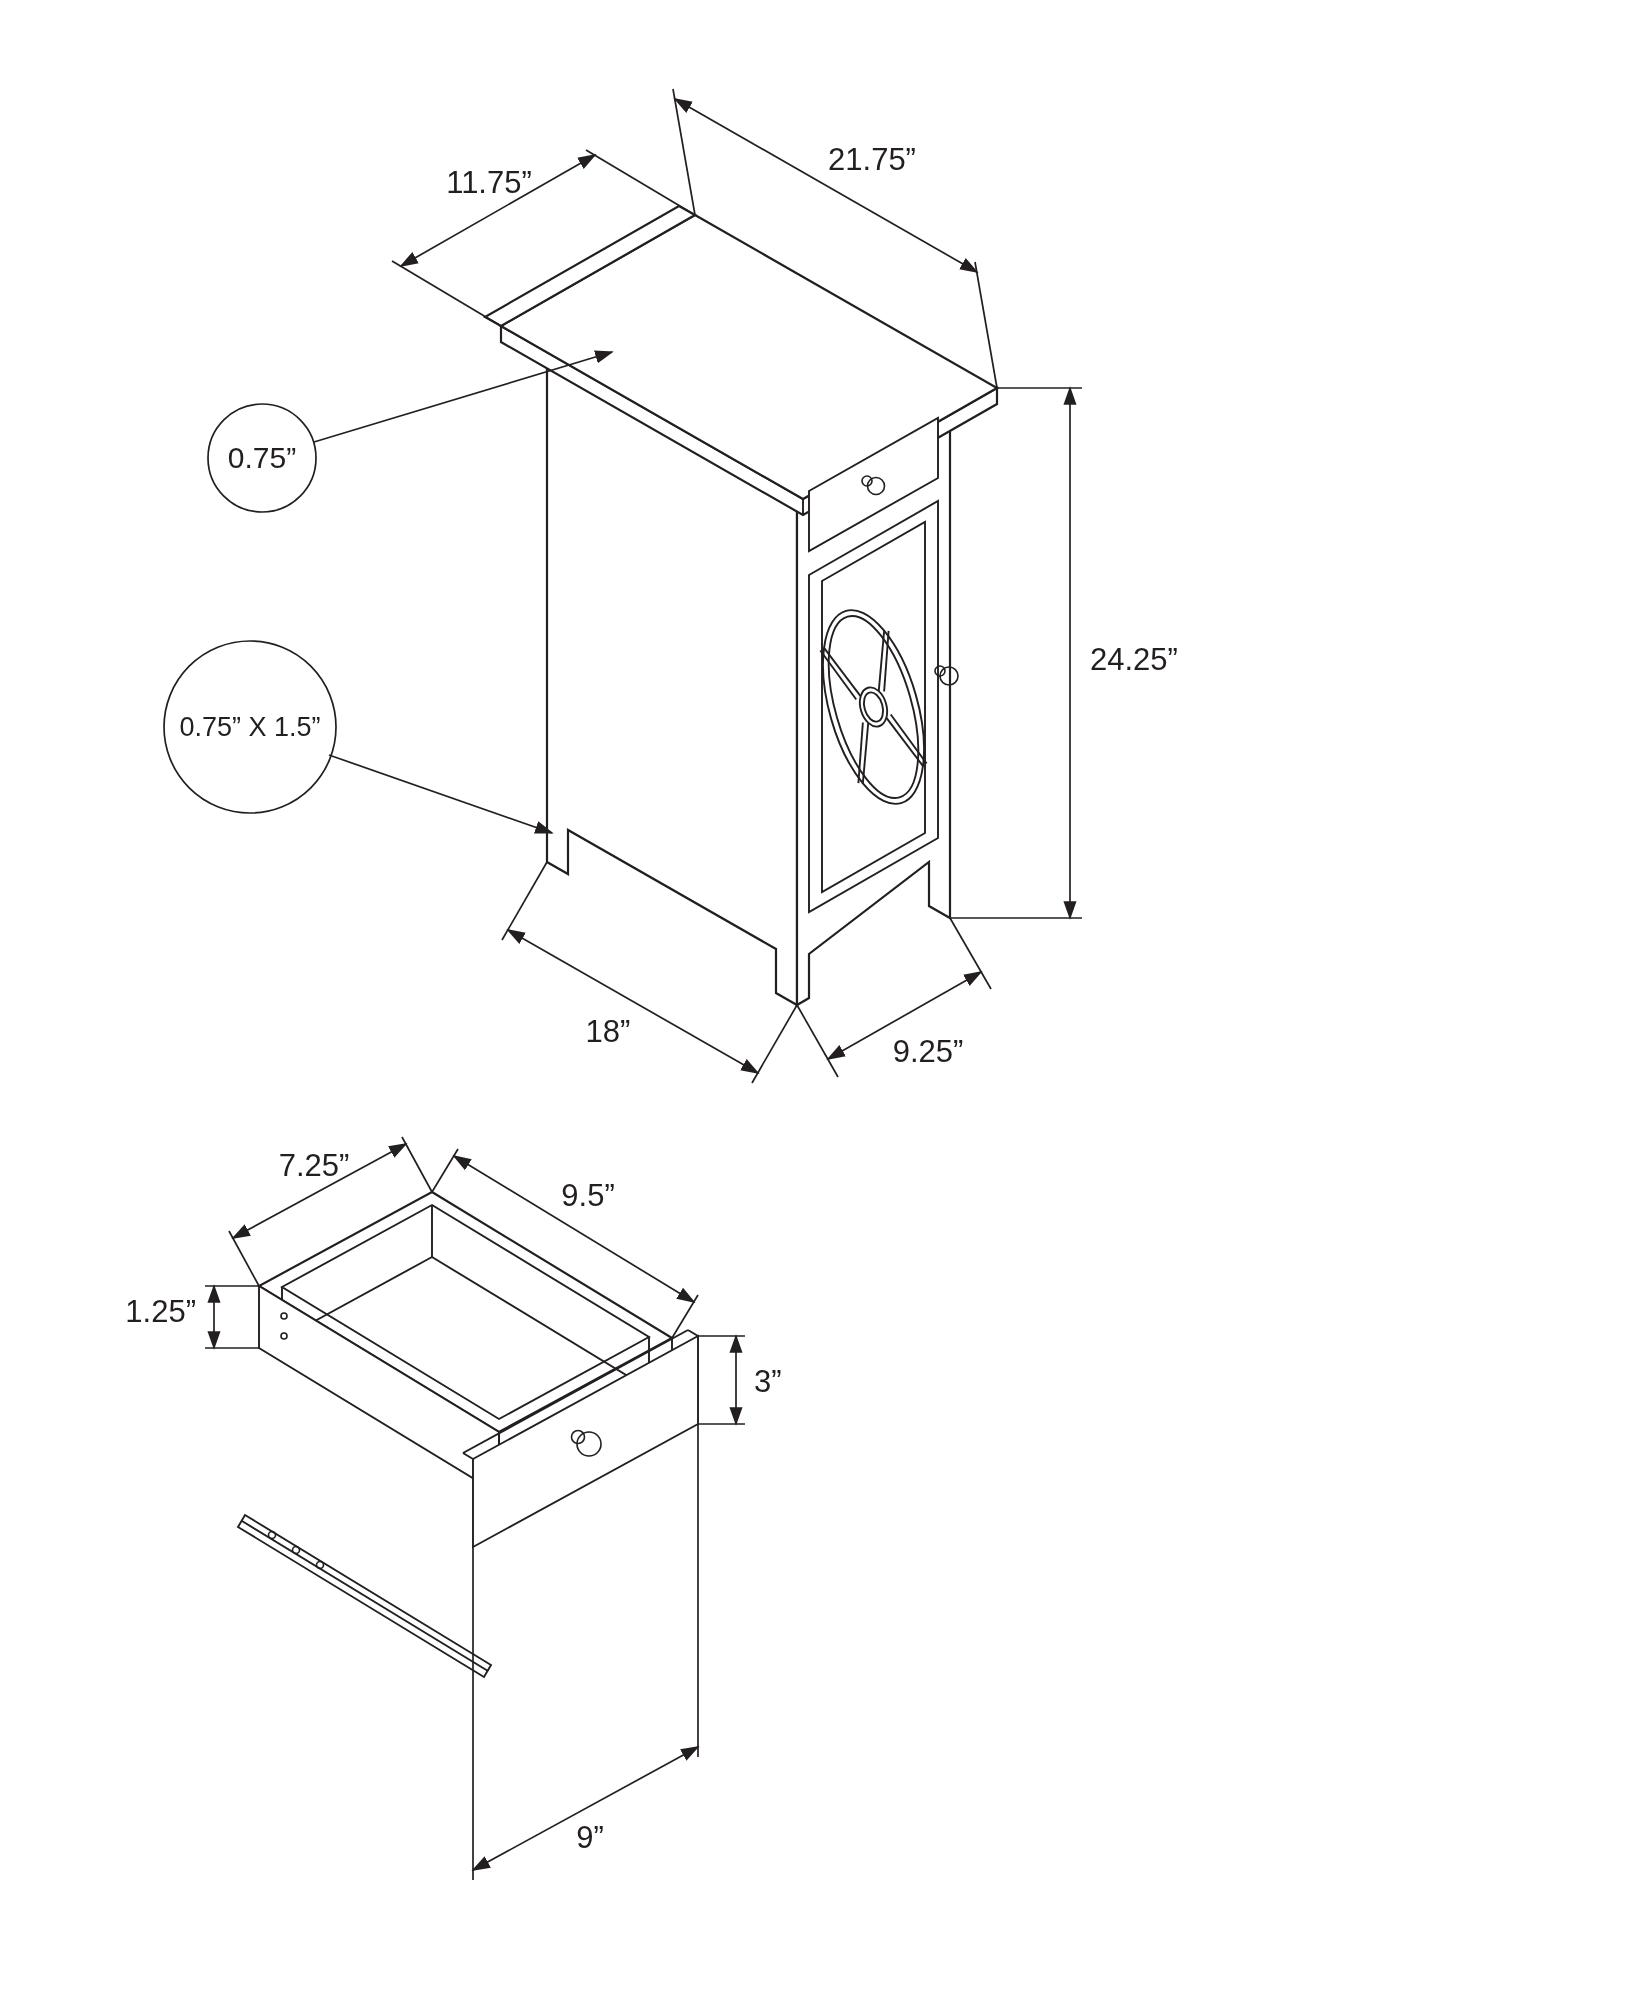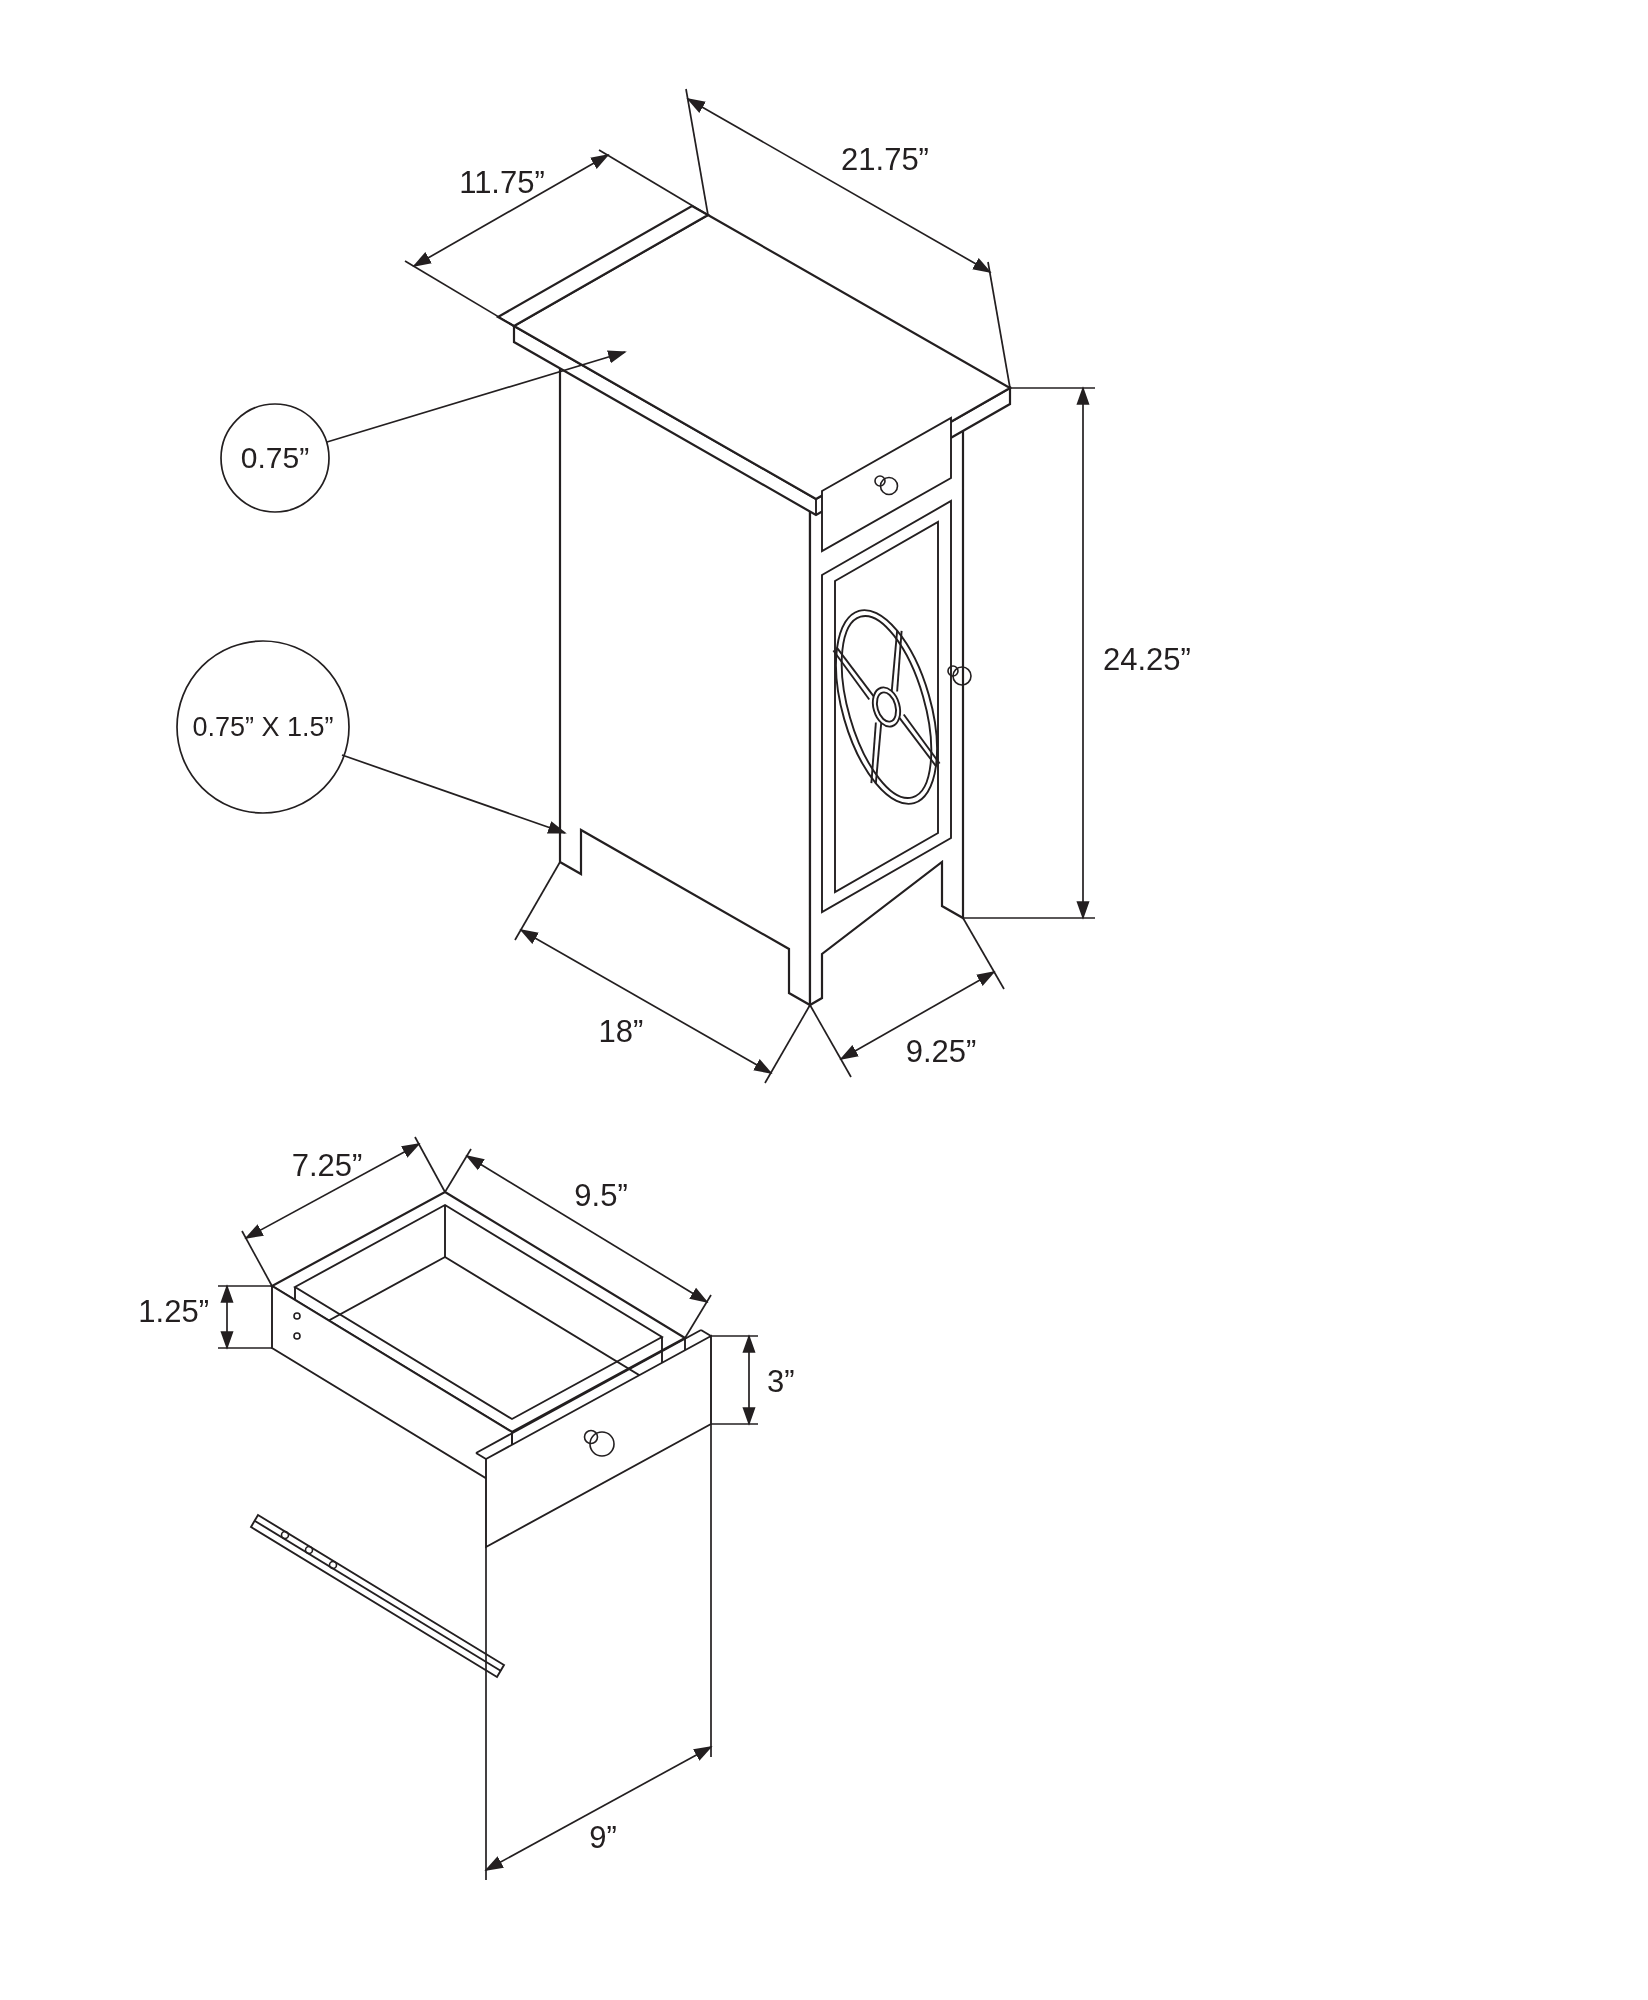--- a/index.html
+++ b/index.html
@@ -1,16 +1,16 @@
 <!DOCTYPE html>
 <html><head>
 <meta charset="utf-8">
 <style>
   html,body{margin:0;padding:0;background:#ffffff;}
-  .canvas{position:relative;width:1436px;height:2000px;background:#ffffff;overflow:hidden;margin-left:13px;}
+  .canvas{position:relative;width:1436px;height:2000px;background:#ffffff;overflow:hidden;}
   svg{position:absolute;left:0;top:0;}
   svg text{font-family:"Liberation Sans","DejaVu Sans",sans-serif;fill:#231f20;}
   .dim-label{font-size:31px;text-anchor:middle;}
   .dim-label.start{text-anchor:start;}
   .dim-label.end{text-anchor:end;}
   .callout-label{font-size:30px;text-anchor:middle;}
   .callout-label.small{font-size:27px;}
   .outline{fill:#ffffff;stroke:#231f20;stroke-width:2.2;stroke-linejoin:miter;}
   .detail{fill:none;stroke:#231f20;stroke-width:1.9;}
   .detail-fill{fill:#ffffff;stroke:#231f20;stroke-width:1.9;}

